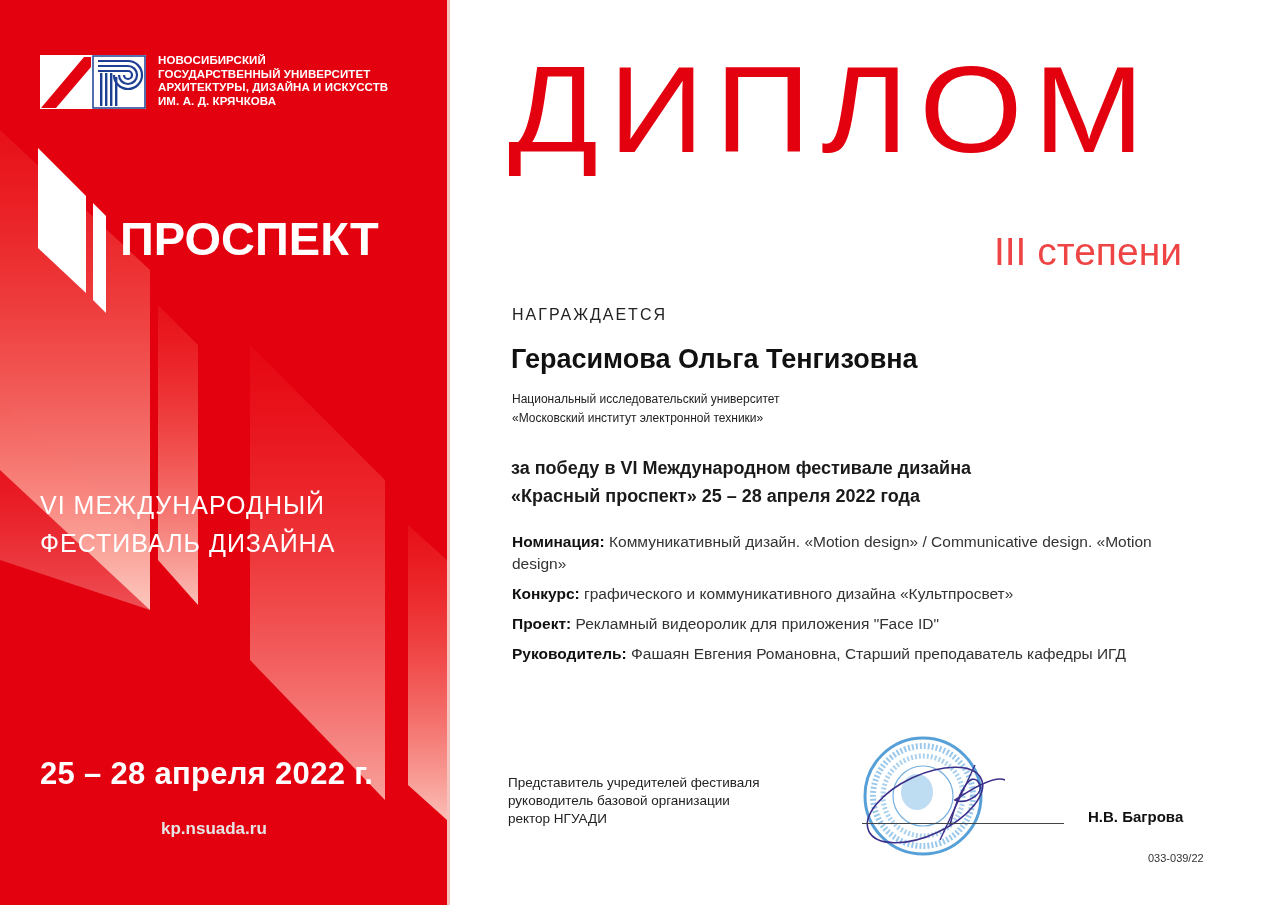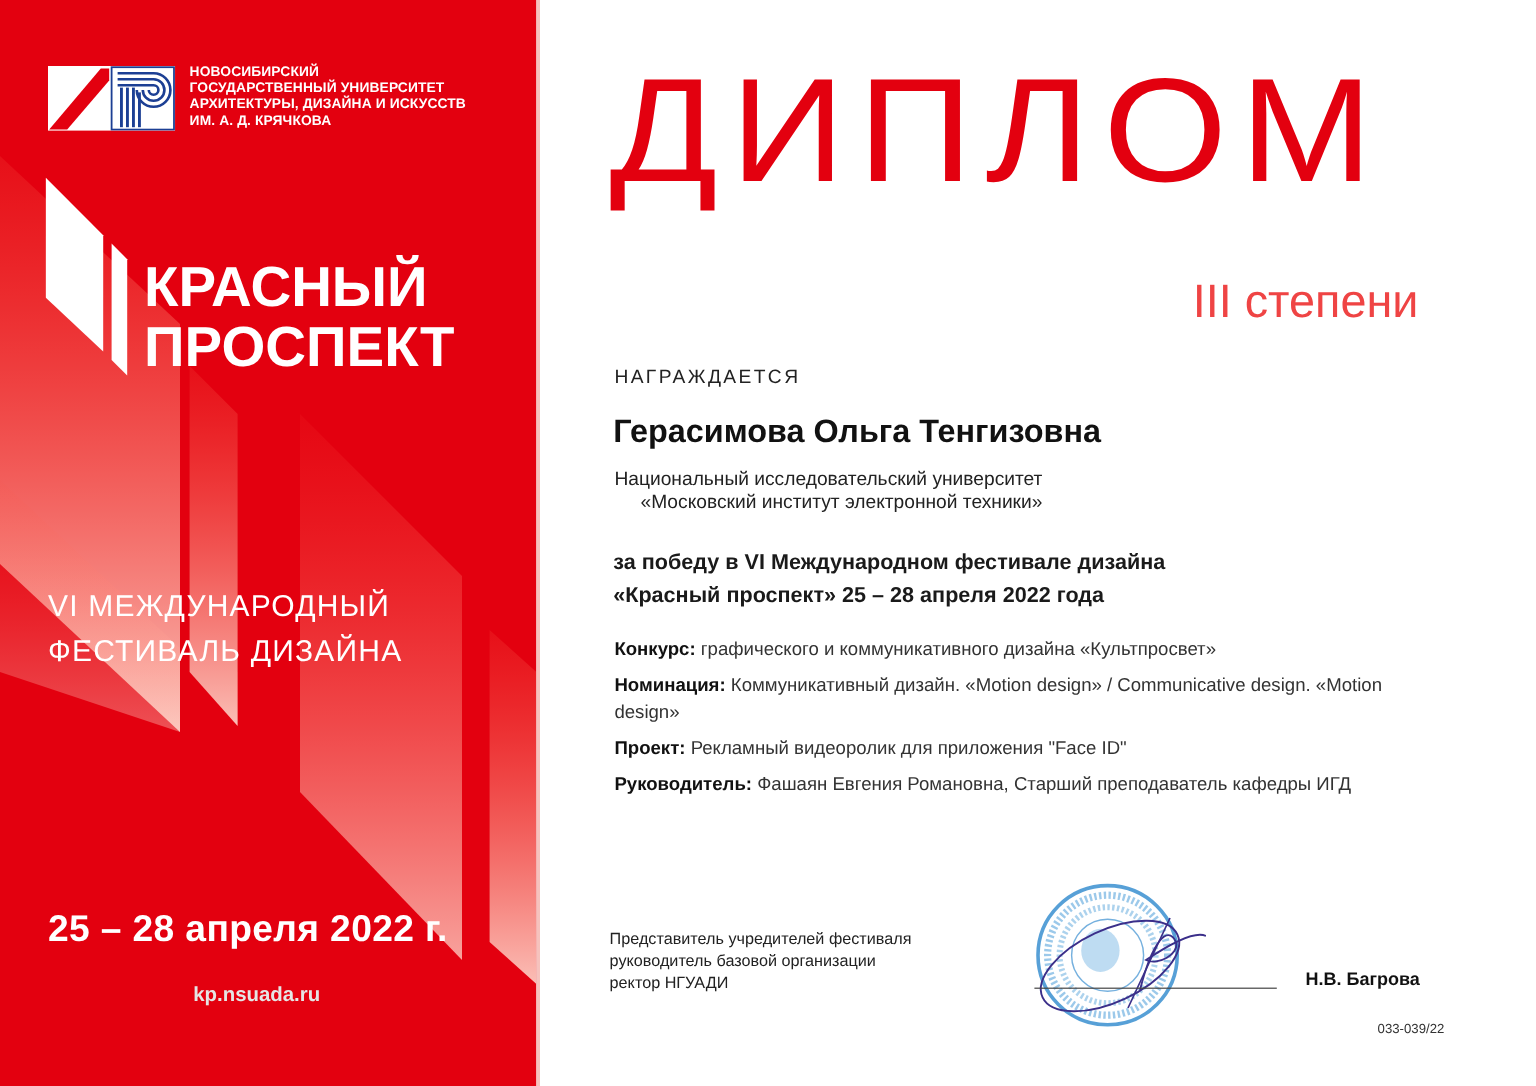--- a/index.html
+++ b/index.html
@@ -46,21 +46,21 @@
   .degree {
     position: absolute; right: 98px; top: 181px; color: #ef4444; font-size: 39px; line-height: 46px; white-space: nowrap; margin-top: 48px;
   }
   .awarded-label {
     position: absolute; left: 512px; top: 306px; font-size: 16px; letter-spacing: 2px; color: #222; white-space: nowrap;
   }
   .name {
     position: absolute; left: 511px; top: 344px; font-size: 27px; font-weight: bold; color: #111; white-space: nowrap; text-align: right;
   }
   .university {
-    position: absolute; left: 512px; top: 390px; font-size: 16px; line-height: 19px; color: #222; text-align: right;
+    position: absolute; left: 512px; top: 390px; font-size: 12px; line-height: 19px; color: #222;
   }
   .university div { white-space: nowrap; }
   .for-victory {
     position: absolute; left: 511px; top: 454px; font-size: 18px; font-weight: bold; line-height: 28px; color: #1a1a1a;
   }
   .for-victory div { white-space: nowrap; }
   .details { position: absolute; left: 512px; top: 531px; width: 650px; font-size: 15.5px; color: #333; line-height: 22px; }
   .detail-item { margin-bottom: 8px; }
   .detail-item b { color: #111; }
   .rep {
@@ -120,21 +120,20 @@
       <div>ИМ. А. Д. КРЯЧКОВА</div>
     </div>
   </div>
 
   <div class="brand">
     <svg class="brand-bars" viewBox="0 0 70 170">
       <polygon points="0,0 48,48 48,145 0,100" fill="#ffffff"></polygon>
       <polygon points="55,55 68,68 68,165 55,152" fill="#ffffff"></polygon>
     </svg>
     <div class="brand-text">
-      <div>КРАСНЫЙ</div>
       <div>ПРОСПЕКТ</div>
     </div>
   </div>
 
   <div class="festival">
     <div>VI  МЕЖДУНАРОДНЫЙ</div>
     <div>ФЕСТИВАЛЬ ДИЗАЙНА</div>
   </div>
 
   <div class="dates">25 – 28 апреля 2022 г.</div>
@@ -153,26 +152,26 @@
   <div>«Московский институт электронной техники»</div>
 </div>
 
 <div class="for-victory">
   <div>за победу в VI  Международном фестивале дизайна</div>
   <div>«Красный проспект» 25 – 28 апреля 2022 года</div>
 </div>
 
 <div class="details">
   <div class="detail-item">
+    <b>Номинация:</b>
+    <span>Коммуникативный дизайн. «Motion design» / Communicative design. «Motion design»</span>
+  </div>
+  <div class="detail-item">
     <b>Конкурс:</b>
     <span>графического и коммуникативного дизайна «Культпросвет»</span>
-  </div>
-  <div class="detail-item">
-    <b>Номинация:</b>
-    <span>Коммуникативный дизайн. «Motion design» / Communicative design. «Motion design»</span>
   </div>
   <div class="detail-item">
     <b>Проект:</b>
     <span>Рекламный видеоролик для приложения "Face ID"</span>
   </div>
   <div class="detail-item" style="width:620px">
     <b>Руководитель:</b>
     <span>Фашаян Евгения Романовна, Старший преподаватель кафедры ИГД</span>
   </div>
 </div>

